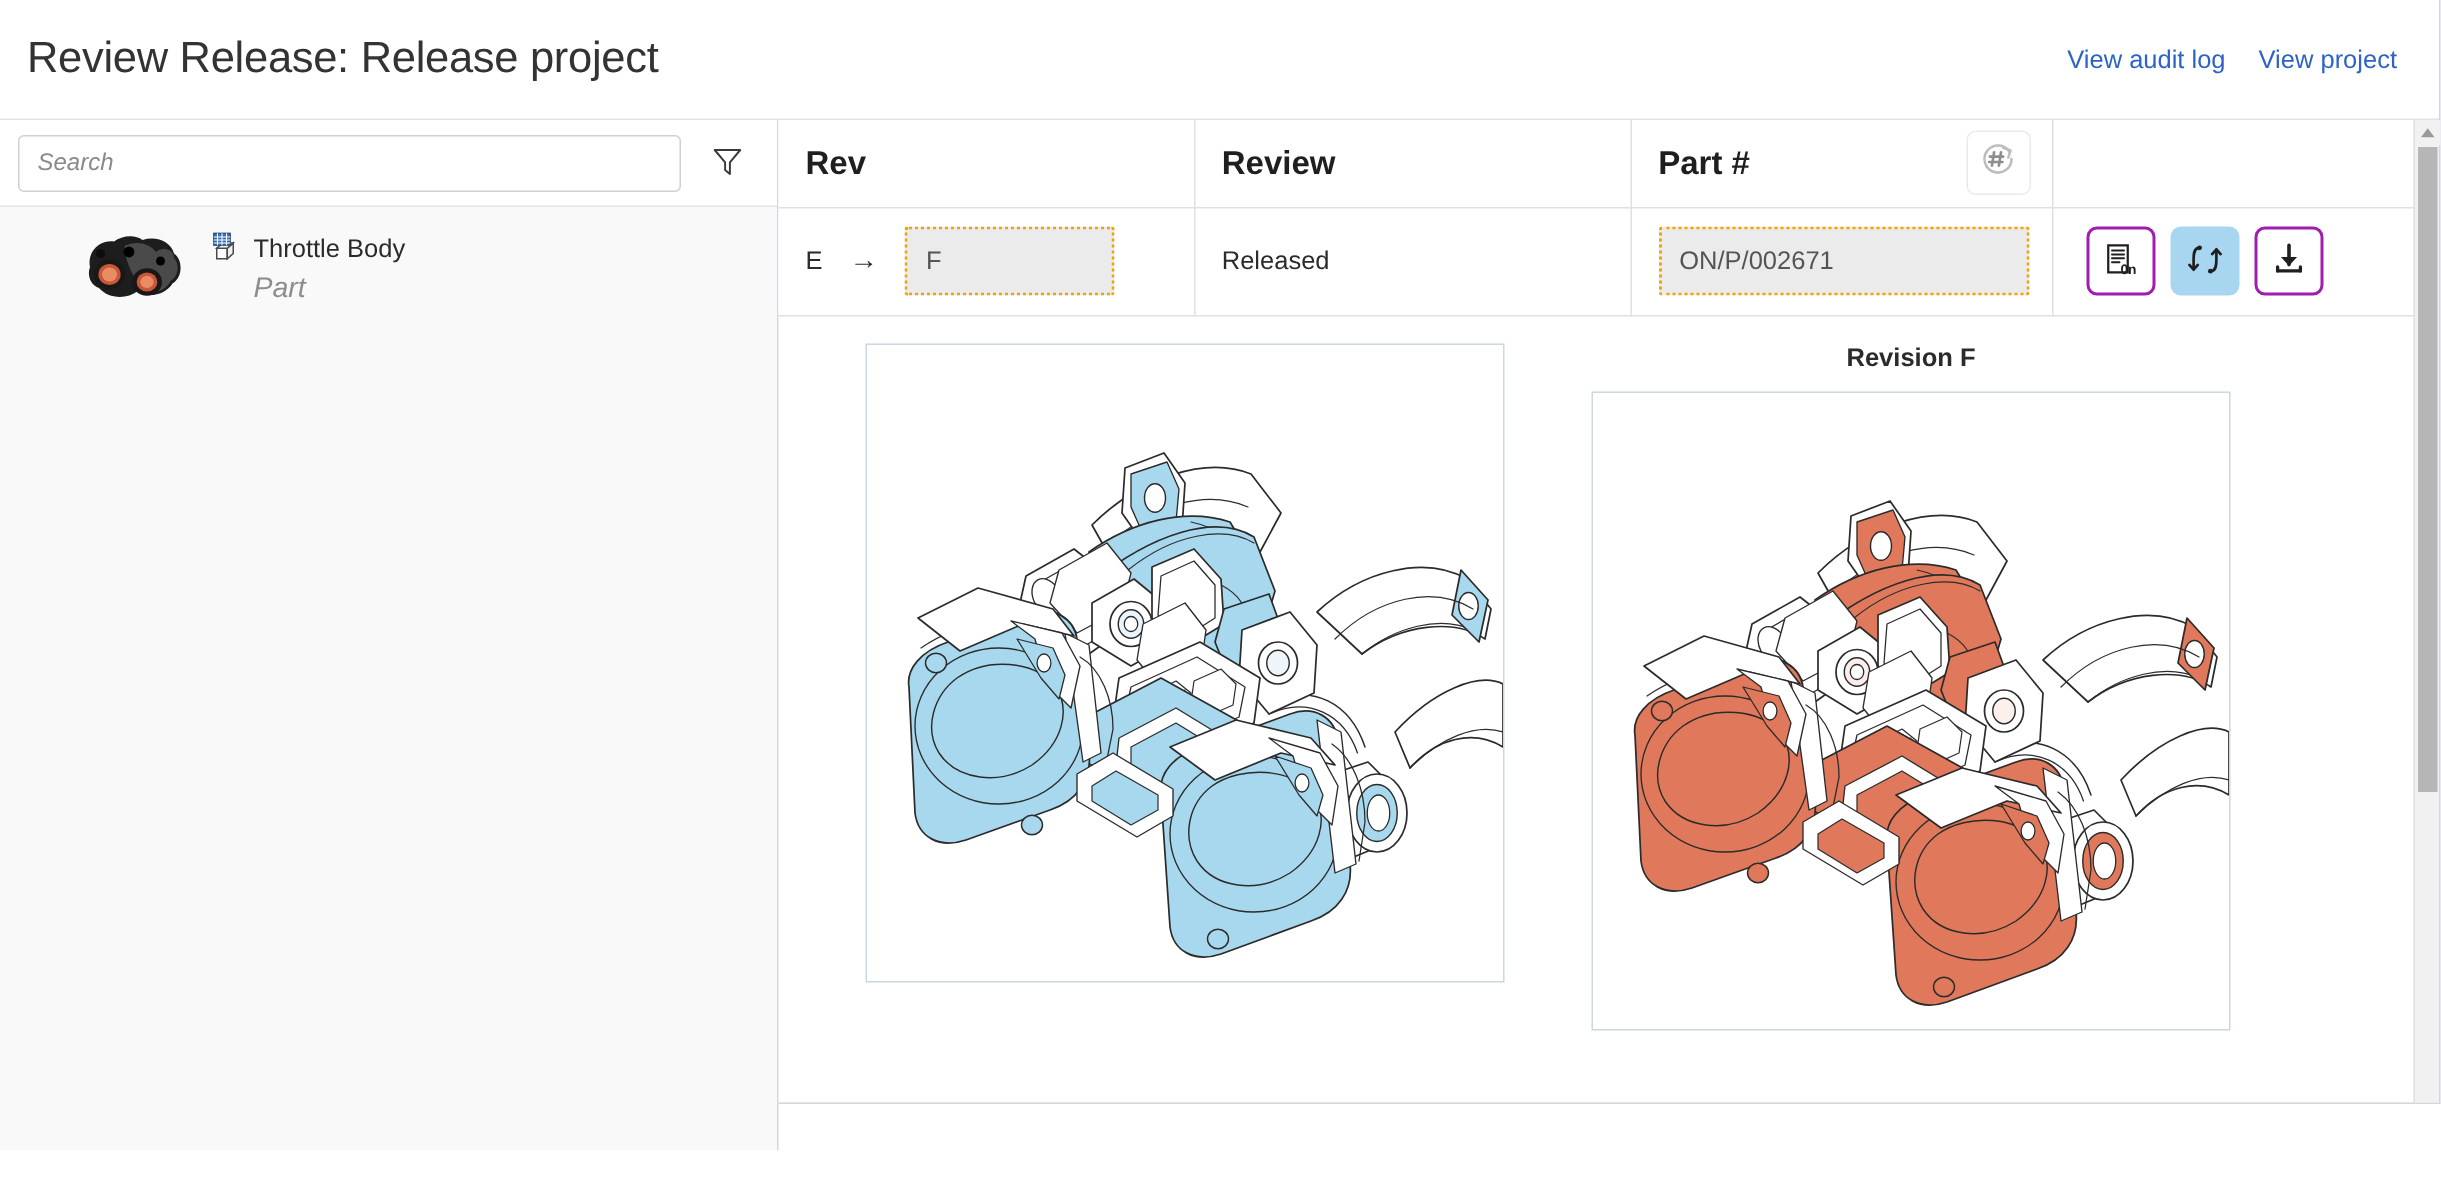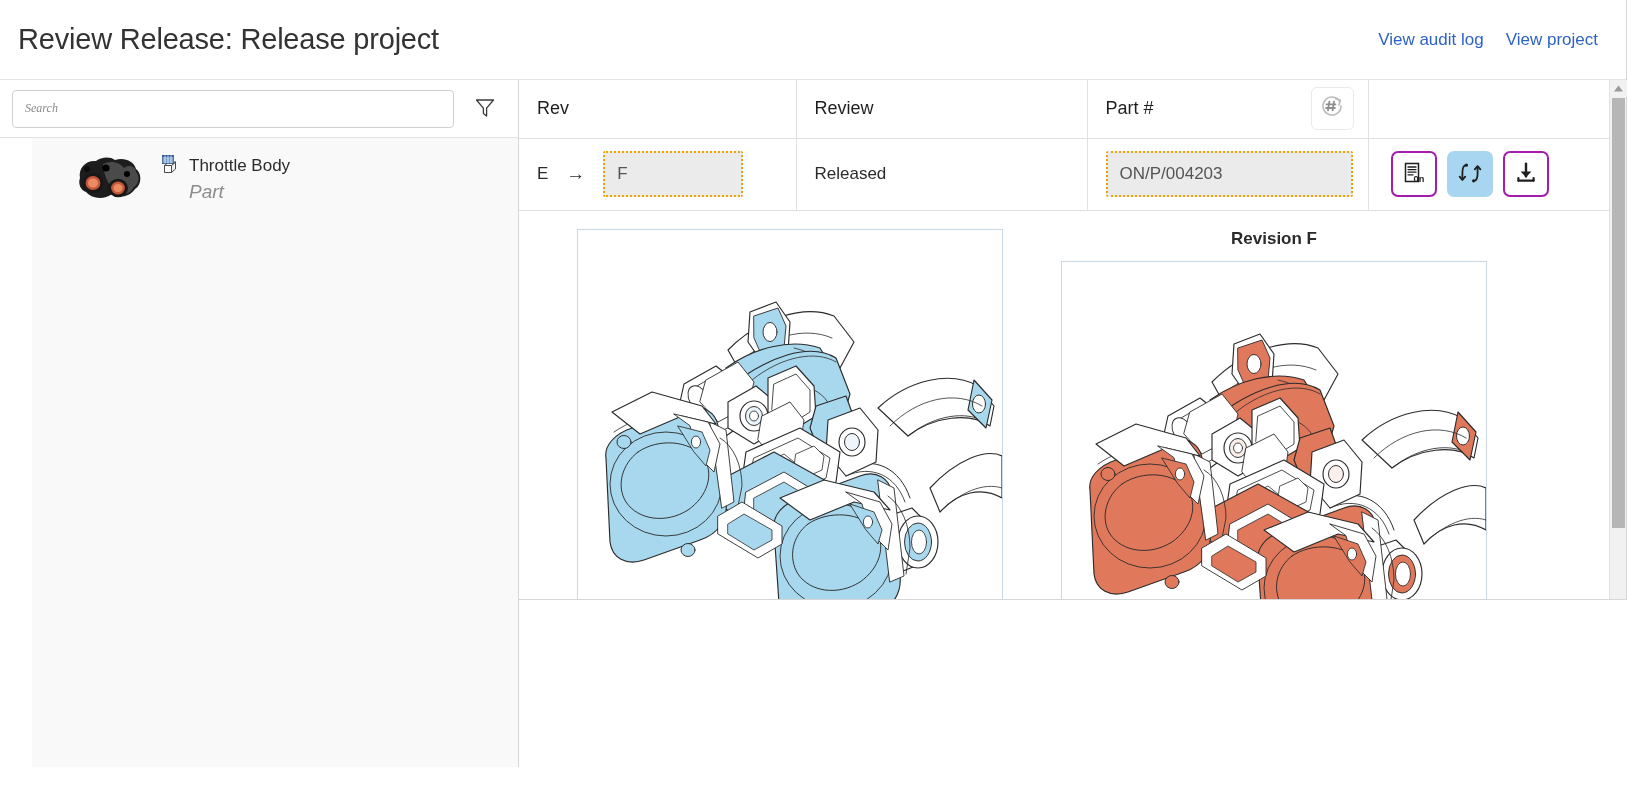--- a/index.html
+++ b/index.html
@@ -6,21 +6,21 @@
   html, body {
     margin: 0; padding: 0;
     width: 1627px; height: 787px;
     overflow: hidden;
     background: #ffffff;
     font-family: "Liberation Sans", sans-serif;
     color: #212121;
   }
   #app {
     position: relative;
-    width: 1627px; height: 600px;
+    width: 1627px; height: 736px;
     border: 1px solid #d6d6d6;
     border-top: none; border-left: none;
     background: #c4b5fd;
     display: flex;
     flex-direction: column;
   }
 
   
   .app-header {
     height: 80px;
@@ -78,42 +78,41 @@
     gap: 10px;
     border-bottom: 1px solid #e3e3e3;
     background: #fff;
   }
   .search-input {
     flex: 1 1 auto;
     height: 38px;
     border: 1px solid #d0d0d0;
     border-radius: 4px;
     padding: 0 12px;
-    font-size: 12px;
-    font-family: Liberation Serif, serif;
+    font-size: 16px;
+    font-family: Liberation Sans, sans-serif;
     color: #333;
     background: #fff;
     outline: none;
   }
   .search-input::placeholder {
     color: #8a8a8a;
     font-style: italic;
   }
   .filter-btn {
     width: 42px; height: 38px;
     display: flex; align-items: center; justify-content: center;
     background: transparent; border: none; cursor: pointer;
     padding: 0;
   }
   .tree-area {
     flex: 1 1 auto;
     background: #f9f9f9;
-    padding: 10px 0 0 0;
+    padding: 10px 0 0 12px;
     overflow: hidden;
-    margin-left: 32px;
   }
   .tree-item {
     display: flex;
     align-items: center;
     gap: 10px;
     padding: 4px 10px 4px 38px;
     cursor: pointer;
   }
   .thumb {
     width: 78px; height: 52px;
@@ -157,22 +156,22 @@
   }
 
   
   .rev-table {
     width: 100%;
     border-collapse: collapse;
     table-layout: fixed;
   }
   .rev-table th {
     text-align: left;
-    font-size: 18px;
-    font-weight: normal;
+    font-size: 22px;
+    font-weight: bold;
     color: #1f1f1f;
     padding: 0 0 0 18px;
     height: 58px;
     border-bottom: 1px solid #e0e0e0;
     border-right: 1px solid #e0e0e0;
     background: #fff;
     vertical-align: middle;
   }
   .rev-table td {
     height: 72px;
@@ -434,21 +433,21 @@
           <tr>
             <td class="col-rev">
               <div class="rev-cell-inner">
                 <span class="rev-old">E</span>
                 <span class="rev-arrow">→</span>
                 <span class="ro-field rev-field">F</span>
               </div>
             </td>
             <td class="col-state">Released</td>
             <td class="col-part">
-              <span class="ro-field part-field">ON/P/004203</span>
+              <span class="ro-field part-field">ON/P/002671</span>
             </td>
             <td class="col-act">
               <div class="actions-cell-inner">
                 <button class="icon-btn">
                   <span>
                     <svg width="26" height="26" viewBox="0 0 26 26">
                       <path d="M4.5 3.5 L17.5 3.5 L17.5 21.5 L4.5 21.5 Z" fill="none" stroke="#1f1f1f" stroke-width="1.5"></path>
                       <g stroke="#1f1f1f" stroke-width="1.3" stroke-linecap="round">
                         <line x1="7" y1="7" x2="15" y2="7"></line>
                         <line x1="7" y1="9.6" x2="15" y2="9.6"></line>

